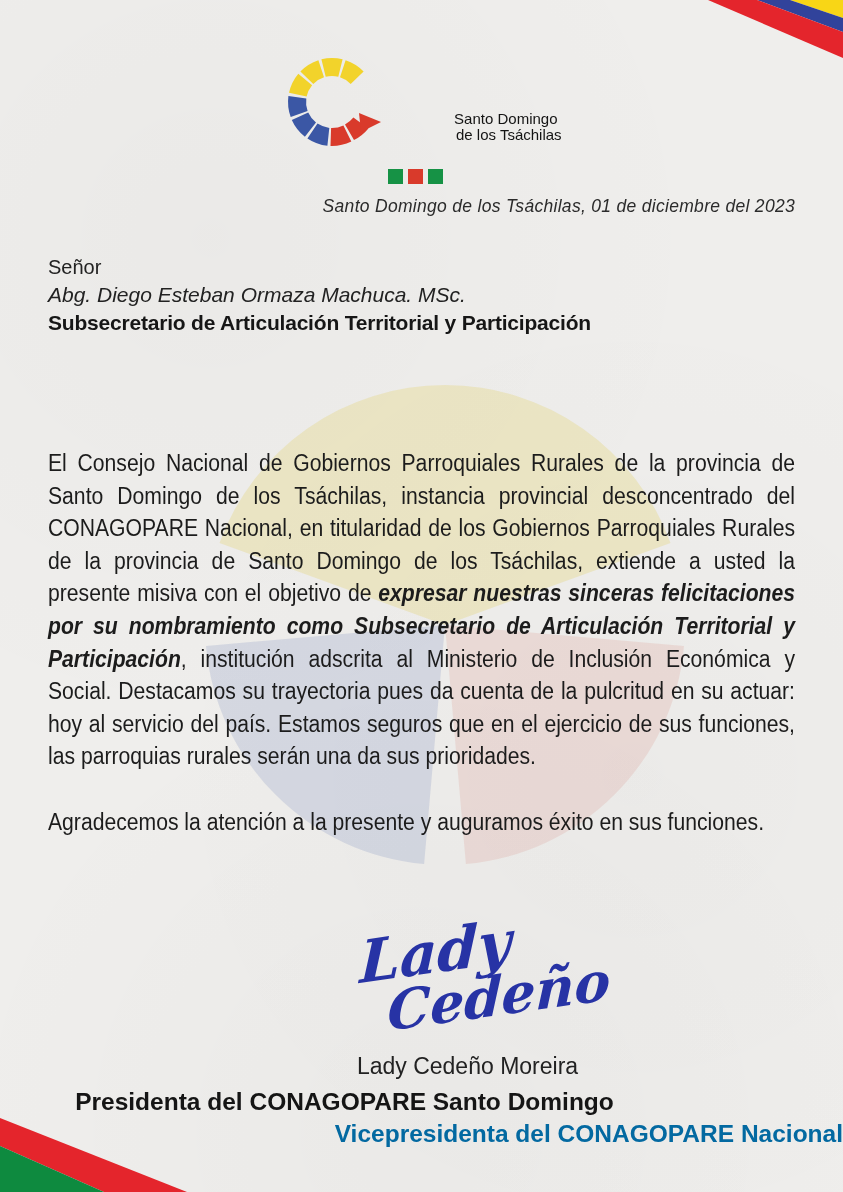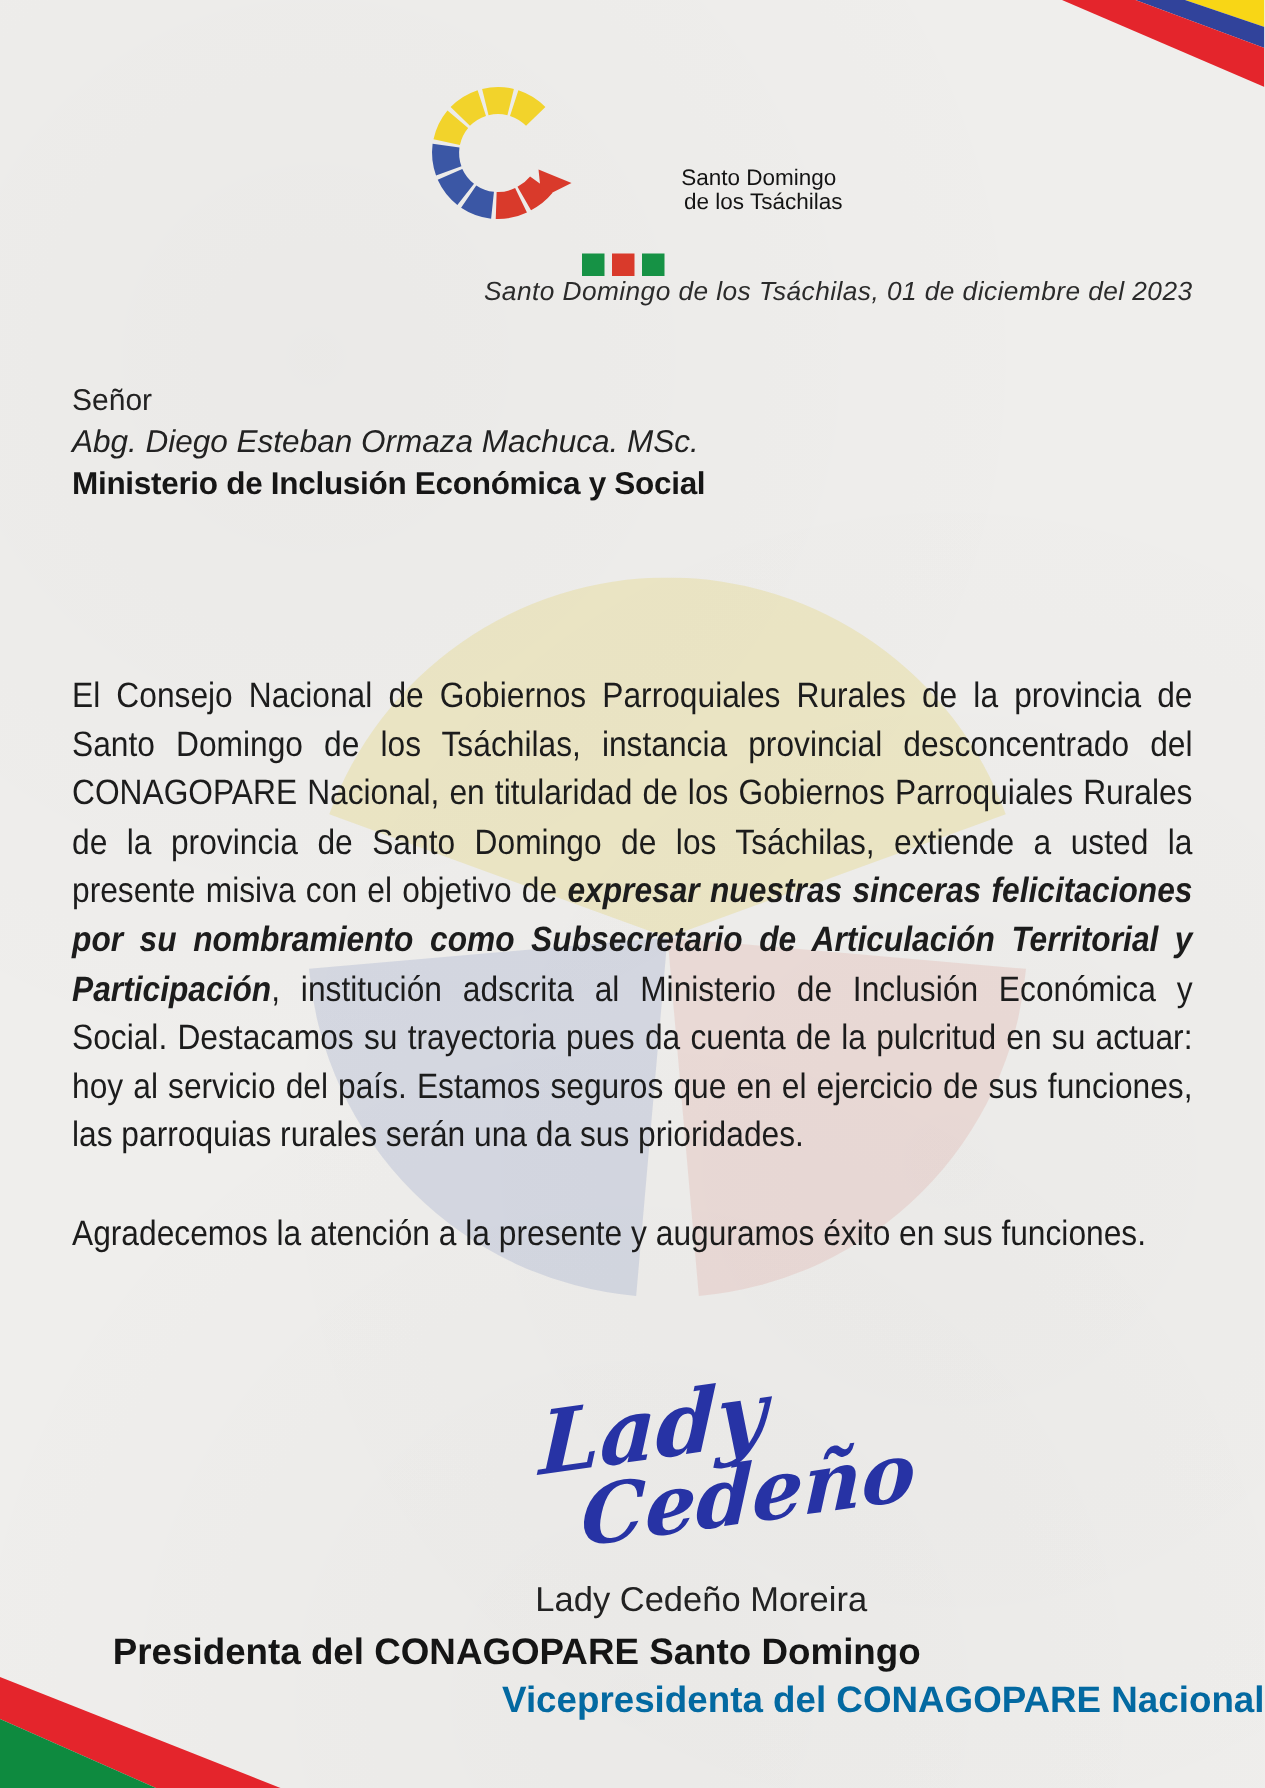--- a/index.html
+++ b/index.html
@@ -19,21 +19,21 @@
   
   .logo-wrap{left:286px;top:52px;width:290px;height:100px;}
   .logo-word{
     left:350px;top:74px;font-size:44px;font-weight:bold;color:#141414;
     letter-spacing:-1px;line-height:44px;
   }
   .sq{position:absolute;width:15px;height:15px;top:117px;}
 
   
   .date-line{
-    top:184px;right:48px;font-size:17.5px;font-style:italic;color:#2b2b2b;
+    top:196px;right:48px;font-size:17.5px;font-style:italic;color:#2b2b2b;
     letter-spacing:0.3px;
   }
 
   
   .recipient{left:48px;top:253px;line-height:28px;}
   .rec-salutation{font-size:20px;color:#222;}
   .rec-name{font-size:21px;font-style:italic;color:#222;}
   .rec-title{font-size:21px;font-weight:bold;color:#161616;letter-spacing:-0.2px;}
   .rec-presente{font-size:21px;color:#222;margin-top:1px;}
 
@@ -97,21 +97,21 @@
     <div>Santo Domingo</div>
     <div style="padding-left:6px;">de los Tsáchilas</div>
   </div>
 </div>
 
 <div class="abs date-line">Santo Domingo de los Tsáchilas, 01 de diciembre del 2023</div>
 
 <div class="abs recipient">
   <div class="rec-salutation">Señor</div>
   <div class="rec-name">Abg. Diego Esteban Ormaza Machuca. MSc.</div>
-  <div class="rec-title">Ministerio de Inclusión Económica y Social</div>
+  <div class="rec-title">Subsecretario de Articulación Territorial y Participación</div>
 </div>
 
 <div class="abs body-text">
   <p><span>El Consejo Nacional de Gobiernos Parroquiales Rurales de la provincia de Santo Domingo de los Tsáchilas, instancia provincial desconcentrado del CONAGOPARE Nacional, en titularidad de los Gobiernos Parroquiales Rurales de la provincia de Santo Domingo de los Tsáchilas, extiende a usted la presente misiva con el objetivo de </span><span class="bi">expresar nuestras sinceras felicitaciones por su nombramiento como Subsecretario de Articulación Territorial y Participación</span><span>, institución adscrita al Ministerio de Inclusión Económica y Social. Destacamos su trayectoria pues da cuenta de la pulcritud en su actuar: hoy al servicio del país. Estamos seguros que en el ejercicio de sus funciones, las parroquias rurales serán una da sus prioridades.</span></p>
   <p>Agradecemos la atención a la presente y auguramos éxito en sus funciones.</p>
 </div>
 
 <div class="abs signature-script">
   <div class="sig-l1">Lady</div>
   <div class="sig-l2">Cedeño</div>

